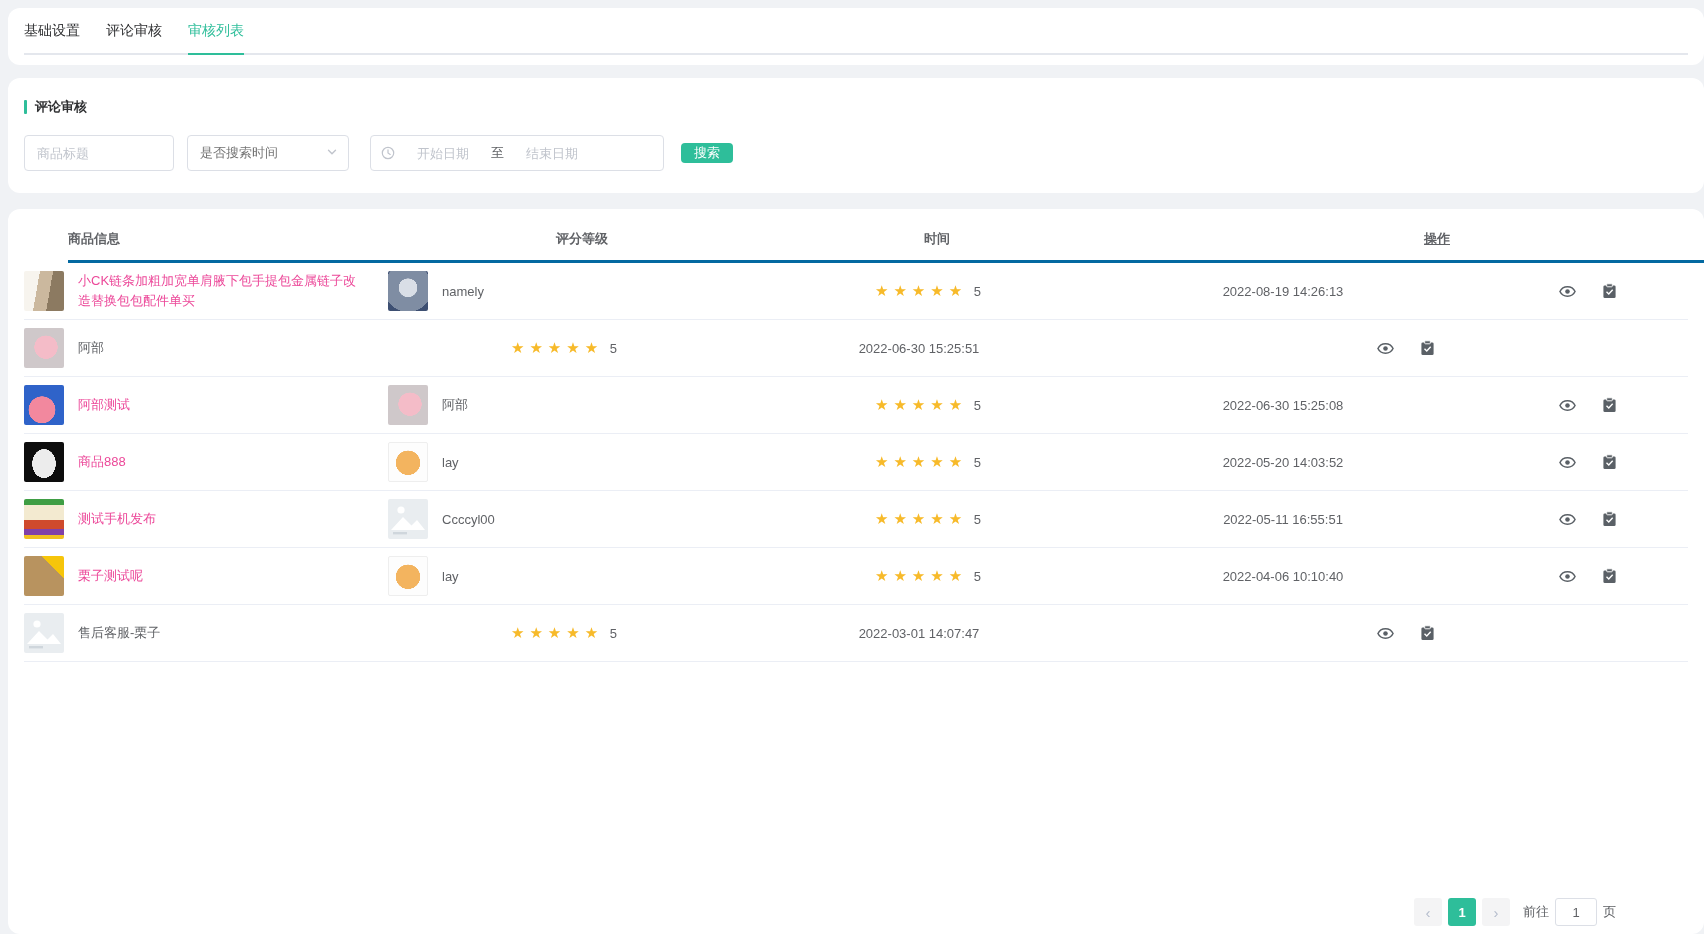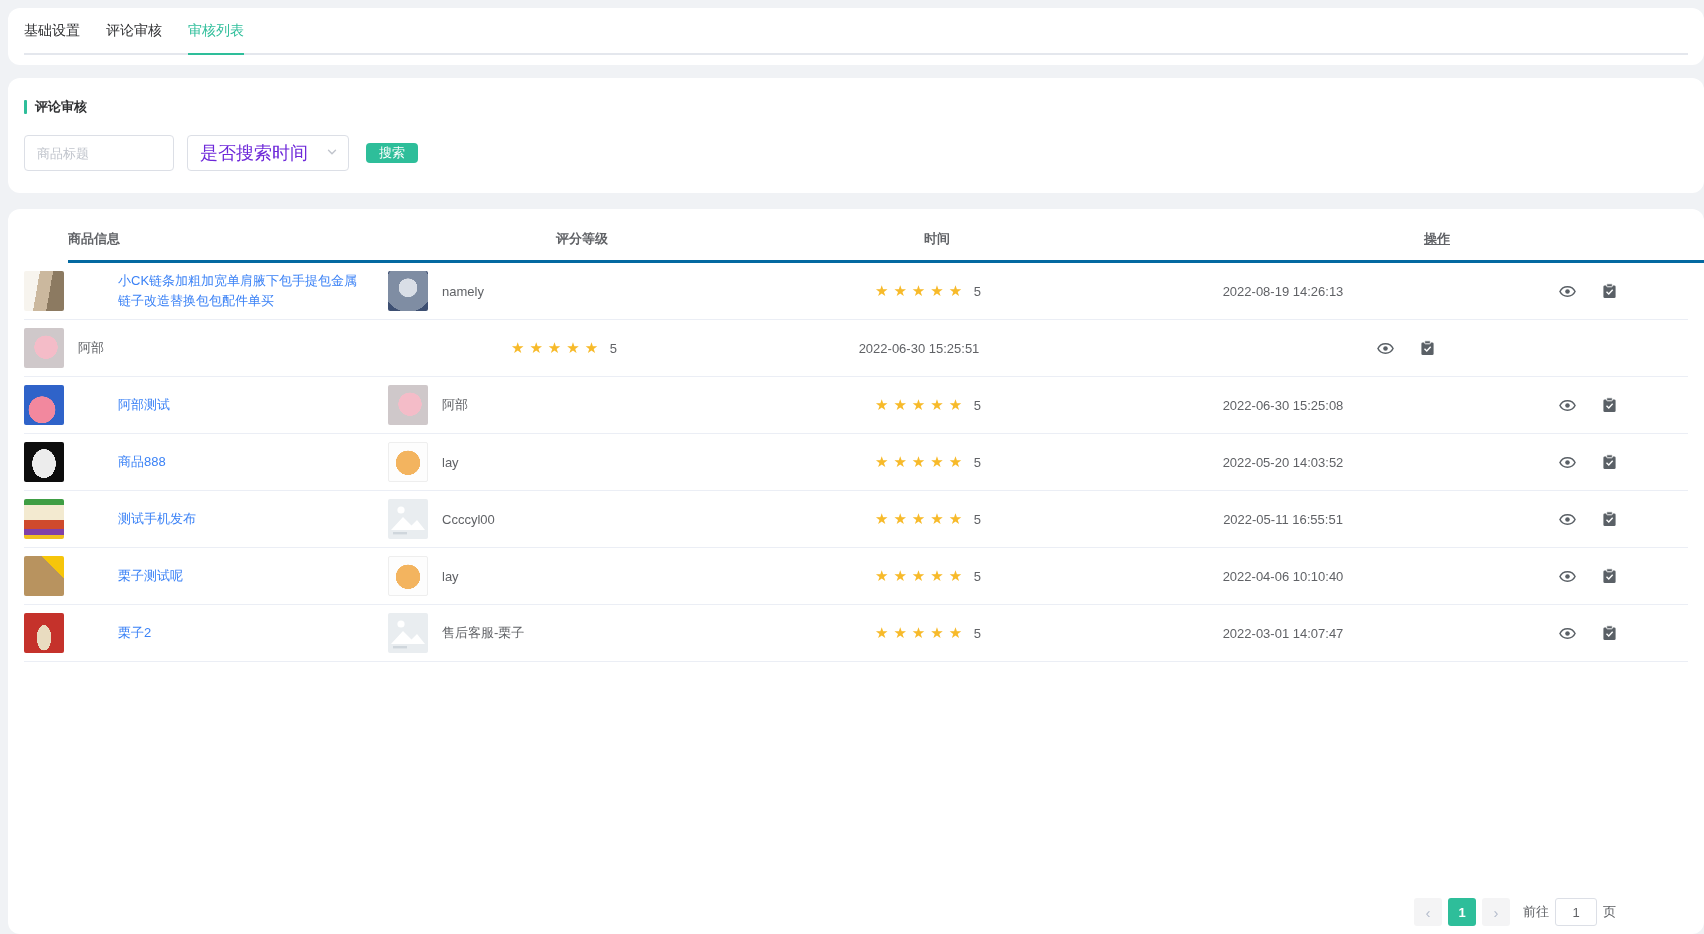--- a/index.html
+++ b/index.html
@@ -22,39 +22,39 @@
 
   
   .search-card { margin-top:13px; padding:20px 16px 22px; }
   .section-title { display:flex; align-items:center; gap:8px; font-size:13px; font-weight:bold; color:#303133; }
   .title-bar { width:3px; height:14px; background:#2ebe9a; border-radius:1px; }
   .filters { margin-top:19px; display:flex; align-items:center; }
   .ipt { height:36px; border:1px solid #dcdfe6; border-radius:4px; padding:0 12px; font-size:13px; color:#000000; outline:none; font-family:inherit; }
   input::placeholder { color:#c0c4cc; }
   .product-title { width:150px; }
   .select { width:162px; height:36px; border:1px solid #dcdfe6; border-radius:4px; display:flex; align-items:center; justify-content:space-between; padding:0 10px 0 12px; margin-left:13px; cursor:pointer; background:#fff; }
-  .select .ph { color:#6d28d9; font-size:18px; }
+  .select .ph { color:#737373; font-size:13px; }
   .daterange { width:294px; height:36px; border:1px solid #dcdfe6; border-radius:4px; display:flex; align-items:center; padding:0 10px; margin-left:21px; background:#fff; }
   .daterange input { border:none; width:96px; text-align:center; font-size:13px; outline:none; font-family:inherit; background:transparent; }
   .to-label { color:#606266; font-size:13px; }
   .search-btn { margin-left:17px; width:52px; height:20px; background:#2ebe9a; color:#fff; border:none; border-radius:4px; font-size:13px; cursor:pointer; font-family:inherit; }
 
   
   .table-card { margin-top:16px; flex:1; padding:8px 16px 0; position:relative; }
   .thead,.trow { display:flex; align-items:center; width:100%; }
   .thead { height:46px; border-bottom:3px solid #0369a1; font-weight:bold; font-size:13px; color:#606266;margin-left:44px; }
   .trow { min-height:57px; border-bottom:1px solid #ebeef5; }
   .c-product { width:364px; display:flex; align-items:center; gap:14px; padding-right:26px; }
   .c-reviewer { width:390px; display:flex; align-items:center; gap:14px; }
   .c-rating { width:300px; text-align:center; }
   .c-time { width:410px; text-align:center; color:#606266; }
   .c-ops { flex:1; display:flex; justify-content:center; align-items:center; gap:26px;text-decoration:underline; }
   .thead .c-product,.thead .c-reviewer { display:block; }
   .thumb { width:40px; height:40px; flex:none; border-radius:2px; }
-  .ptitle { color:#3b82f6; line-height:1.55;margin-left:40px; }
+  .ptitle { color:#ec4899; line-height:1.55; }
   .avatar { width:40px; height:40px; flex:none; border-radius:2px; overflow:hidden; }
   .rname { color:#606266; }
   .stars { color:#f7ba2a; font-size:15px; letter-spacing:5px; font-family:"DejaVu Sans",sans-serif; }
   .rnum { color:#606266; margin-left:3px; }
   .op-btn { background:none; border:none; padding:0; cursor:pointer; line-height:0; }
 
   
   .img-p1 { background:linear-gradient(100deg,#f7f4ee 0 34%,#cbb89e 34% 62%,#8c7a61 62% 100%); }
   .img-a1 { background:radial-gradient(circle at 50% 42%,#d9dee6 0 30%,#7f8da3 31% 78%,#3d4f72 79%); }
   .img-p2 { background:radial-gradient(circle at 50% 30%,#2b2b2b 0 26%,transparent 27%),radial-gradient(circle at 50% 48%,#f6e7dc 0 15%,transparent 16%),linear-gradient(180deg,#fff 0 64%,#d8352f 64% 100%); border:1px solid #f0f0f0; }
@@ -94,20 +94,31 @@
     <div class="filters">
       <input class="ipt product-title" placeholder="商品标题" style="">
       <div class="select">
         <span class="ph">是否搜索时间</span>
         <span>
           <svg width="12" height="12" viewBox="0 0 12 12">
               <path d="M2.5 4.3L6 7.8l3.5-3.5" fill="none" stroke="#c0c4cc" stroke-width="1.4" stroke-linecap="round"></path>
             </svg>
         </span>
       </div>
+      <div class="daterange">
+        <span style="line-height:0;">
+          <svg width="14" height="14" viewBox="0 0 14 14">
+              <circle cx="7" cy="7" r="5.7" fill="none" stroke="#c0c4cc" stroke-width="1.2"></circle>
+              <path d="M7 3.8V7l2.2 1.4" fill="none" stroke="#c0c4cc" stroke-width="1.2" stroke-linecap="round"></path>
+            </svg>
+        </span>
+        <input placeholder="开始日期" style="">
+        <span class="to-label">至</span>
+        <input placeholder="结束日期" style="">
+      </div>
       <button class="search-btn">搜索</button>
     </div>
   </div>
 
   <div class="card table-card">
     <div class="thead">
       <div class="c-product">商品信息</div>
       <div class="c-rating">评分等级</div>
       <div class="c-time">时间</div>
       <div class="c-ops">操作</div>
@@ -270,24 +281,20 @@
               </svg></span></button>
         <button class="op-btn"><span><svg width="15" height="16" viewBox="0 0 16 17">
                 <rect x="1.5" y="2.5" width="13" height="13.5" rx="1.5" fill="#5a6066"></rect>
                 <rect x="5" y="0.8" width="6" height="3.2" rx="0.8" fill="#5a6066" stroke="#fff"></rect>
                 <path d="M4.8 9.4l2.4 2.4 4.2-4.6" fill="none" stroke="#fff" stroke-width="1.5"></path>
               </svg></span></button>
       </div>
     </div>
 
     <div class="trow">
-      <div class="c-product">
-        <div class="thumb img-p7"></div>
-        <div class="ptitle">栗子2</div>
-      </div>
       <div class="c-reviewer">
         <div class="avatar"><svg width="40" height="40" viewBox="0 0 40 40">
               <rect width="40" height="40" fill="#e9edf0"></rect>
               <circle cx="13" cy="11" r="3.6" fill="#fff"></circle>
               <path d="M3 31L15 18l8.5 8.5L29 21l8 10z" fill="#fff"></path>
               <rect x="5" y="33" width="14" height="2.4" fill="#cfd6dc"></rect>
             </svg></div>
         <div class="rname">售后客服-栗子</div>
       </div>
       <div class="c-rating">

